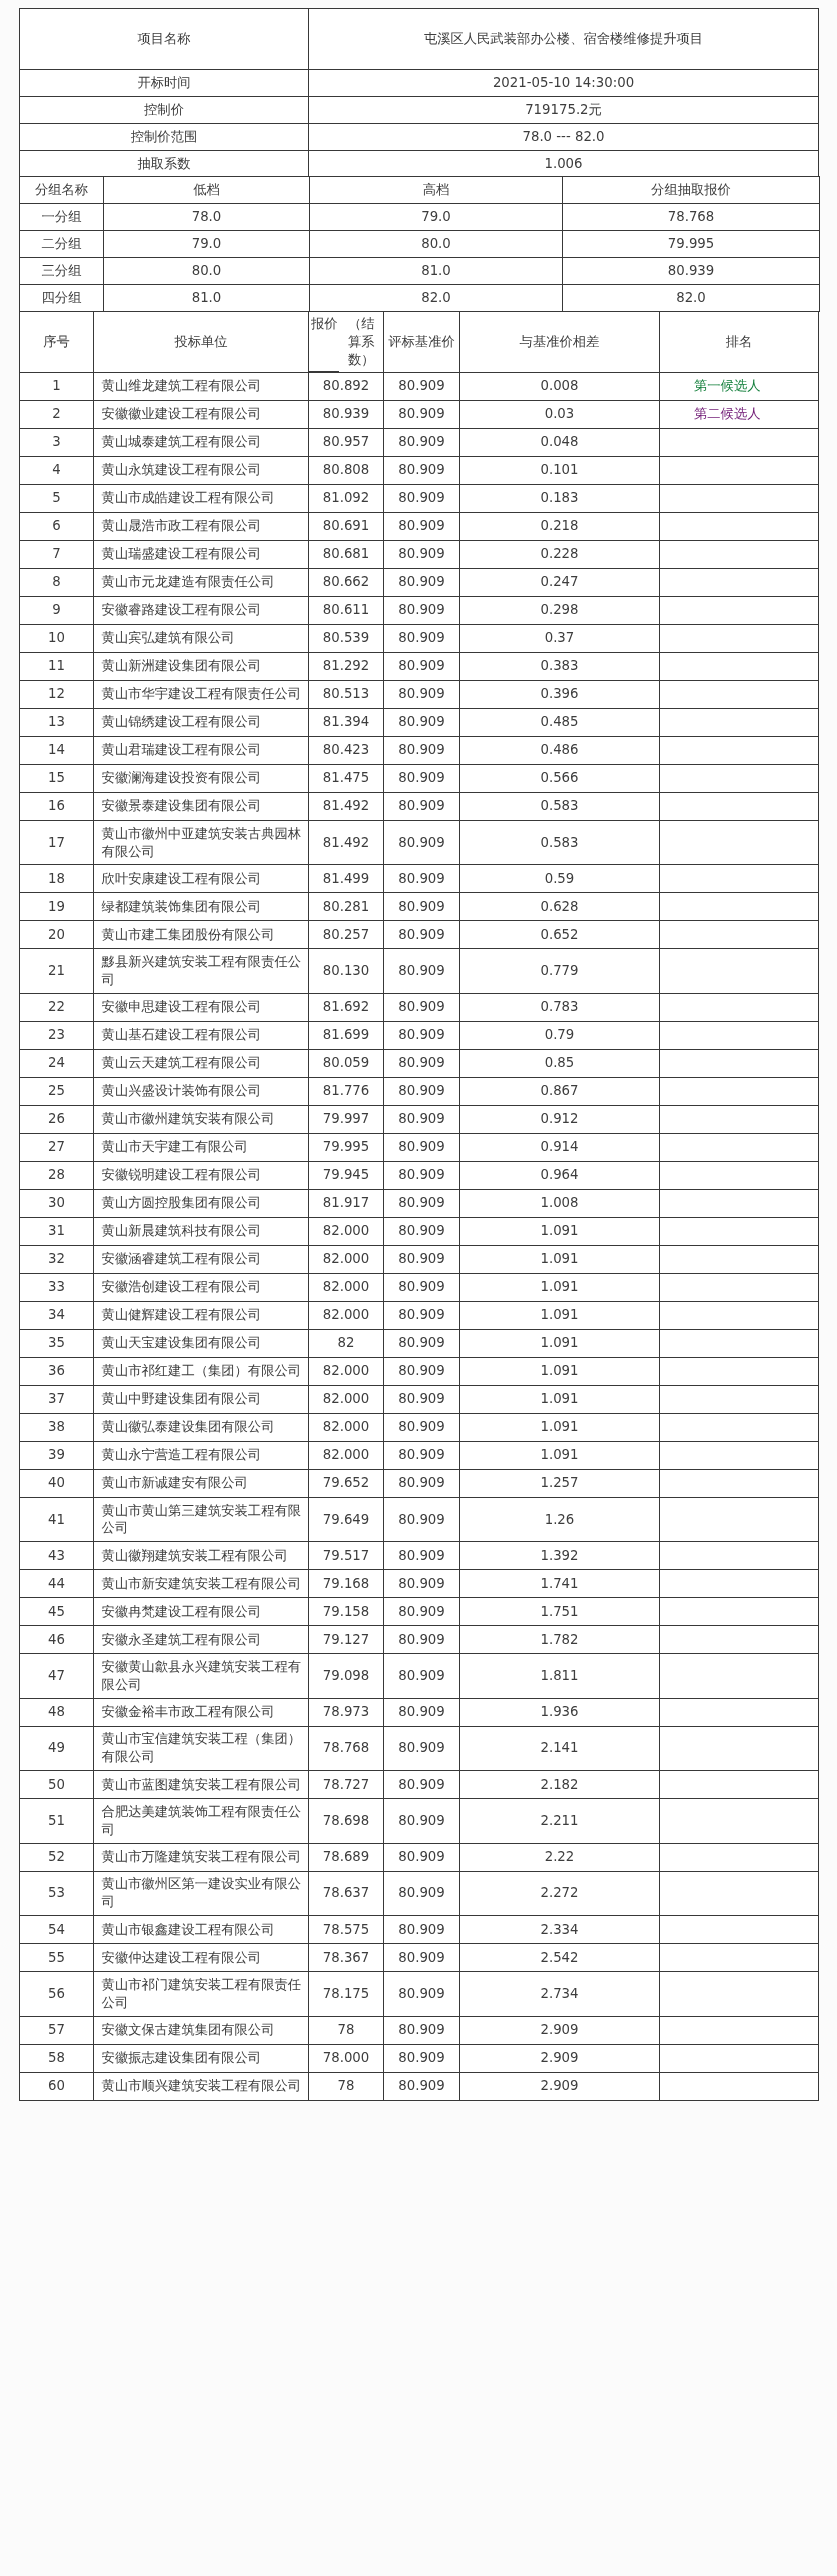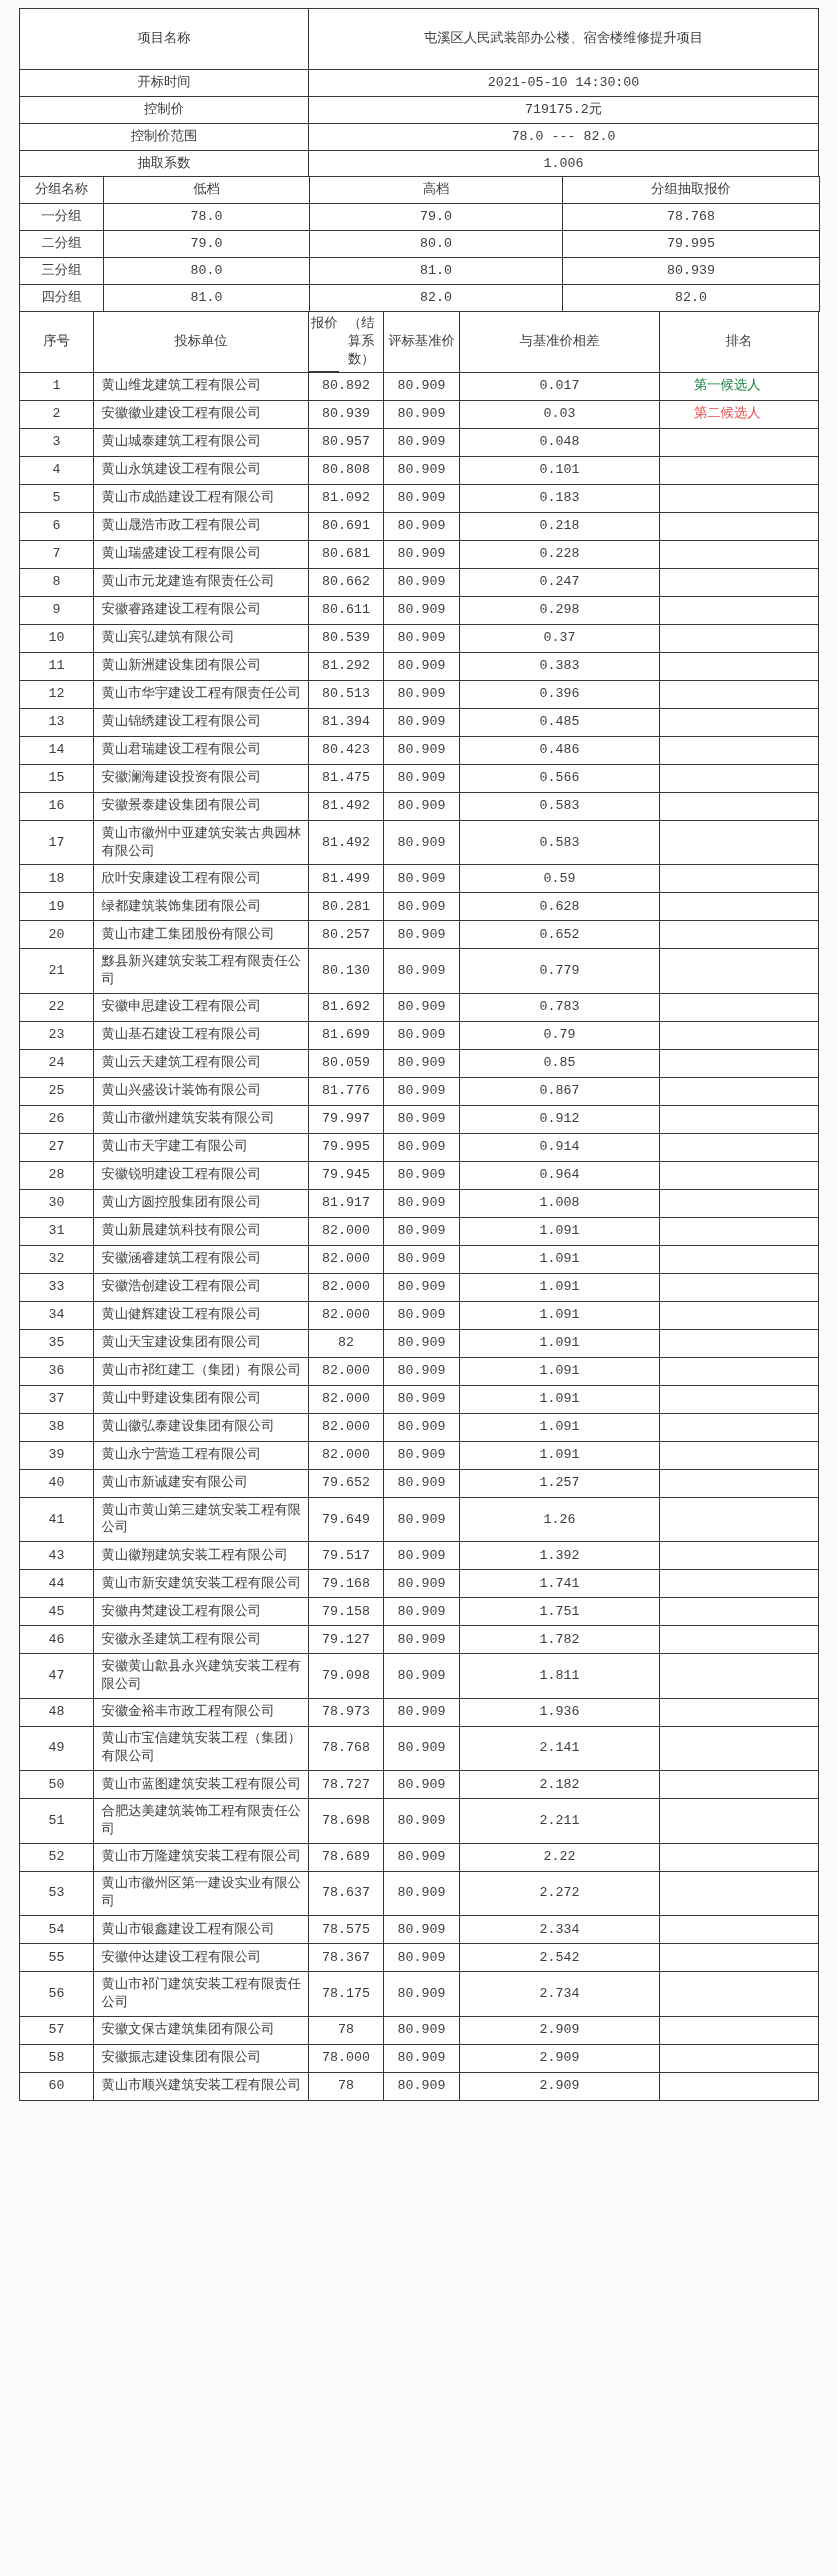--- a/index.html
+++ b/index.html
@@ -5,21 +5,20 @@
   * { margin: 0; padding: 0; box-sizing: border-box; }
   html, body { background: #fbfbfb; }
   body {
     width: 838px;
     font-family: "DejaVu Sans", "Liberation Sans", sans-serif;
     color: #3d3d3d;
     -webkit-font-smoothing: antialiased;
   }
   .doc {
     padding: 7.6px 0 9.5px 19px;
-    font-family: Liberation Mono, monospace;
   }
   table {
     border-collapse: collapse;
     table-layout: fixed;
     width: 800px;
     background: #ffffff;
   }
   td {
     border: 1.4px solid #383838;
     font-size: 13.3px;
@@ -164,30 +163,30 @@
       <td>与基准价相差</td>
       <td>排名</td>
     </tr>
     </tbody>
       <tbody id="bids-body">
         <tr>
           <td>1</td>
           <td class="company">黄山维龙建筑工程有限公司</td>
           <td>80.892</td>
           <td>80.909</td>
-          <td>0.017</td>
+          <td>0.008</td>
           <td class="rank" style="color: #15803d;">第一候选人</td>
         </tr>
         <tr>
           <td>2</td>
           <td class="company">安徽徽业建设工程有限公司</td>
           <td>80.939</td>
           <td>80.909</td>
           <td>0.03</td>
-          <td class="rank" style="color: #ef4444;">第二候选人</td>
+          <td class="rank" style="color: #701a75;">第二候选人</td>
         </tr>
         <tr>
           <td>3</td>
           <td class="company">黄山城泰建筑工程有限公司</td>
           <td>80.957</td>
           <td>80.909</td>
           <td>0.048</td>
           <td class="rank"></td>
         </tr>
         <tr>

